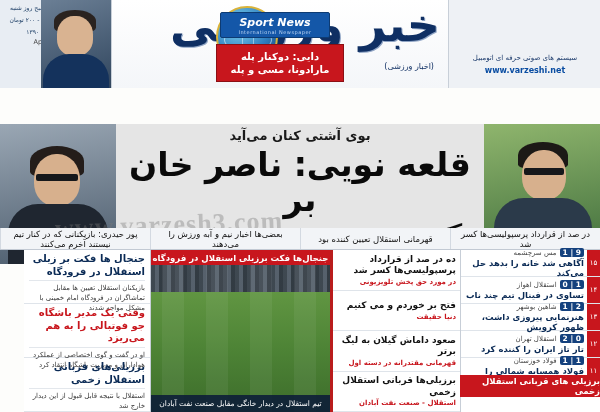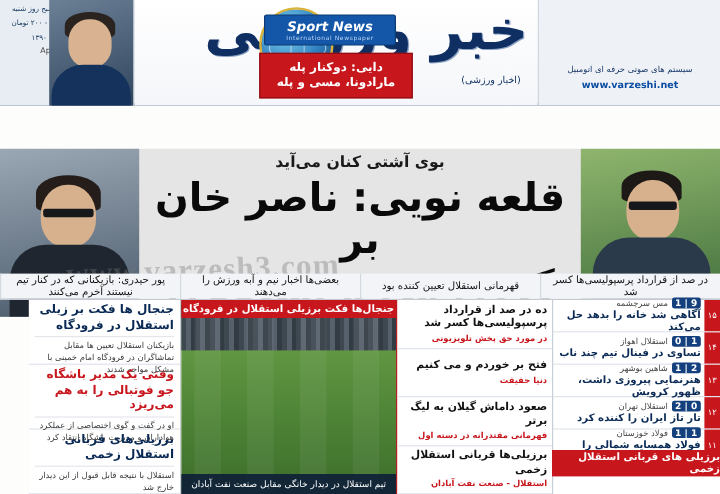--- a/index.html
+++ b/index.html
@@ -190,21 +190,21 @@
   .sr-body { flex: 1; display: flex; flex-direction: column; justify-content: center; padding: 1px 3px; }
   .sr-top { display: flex; flex-direction: row; align-items: center; gap: 3px; direction: rtl; }
   .sr-score {
     background: #14417e; color: #fff; font-size: 7.5px; font-weight: bold;
     padding: 0 3px; border-radius: 2px; min-width: 20px; text-align: center;
   }
   .sr-label { font-size: 7px; color: #444; direction: rtl; }
   .sr-title { font-size: 8.5px; font-weight: bold; color: #0a2a55; direction: rtl; margin-top: 1px; }
 
   
-  .col-briefs { width: 130px; height: 162px; background: #fff; border-left: 1px solid #b91c1c; }
+  .col-briefs { width: 130px; height: 162px; background: #fff; border-left: 3px solid #b91c1c; }
   .brief {
     height: 40.5px; border-bottom: 1px solid #dfe4ea; padding: 2px 4px; direction: rtl;
     display: flex; flex-direction: column; justify-content: center;
   }
   .brief-h { font-size: 9px; font-weight: bold; color: #111; line-height: 1.3; }
   .brief-s { font-size: 7px; color: #c8161d; font-weight: bold; margin-top: 1px; }
 
   
   .col-photo { width: 180px; height: 162px; position: relative; overflow: hidden; border-left: 1px solid #c7ced7; }
   .pitch {

